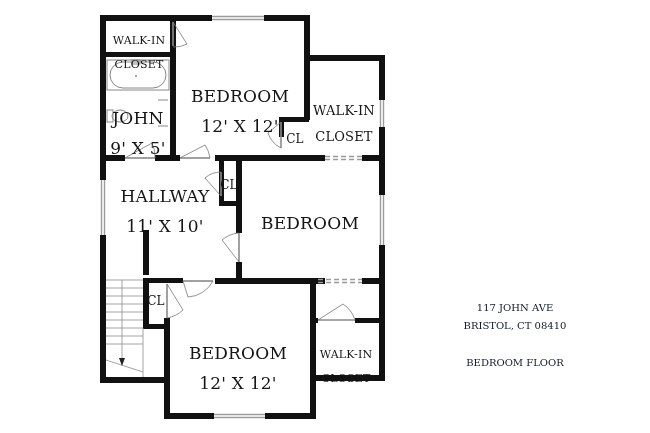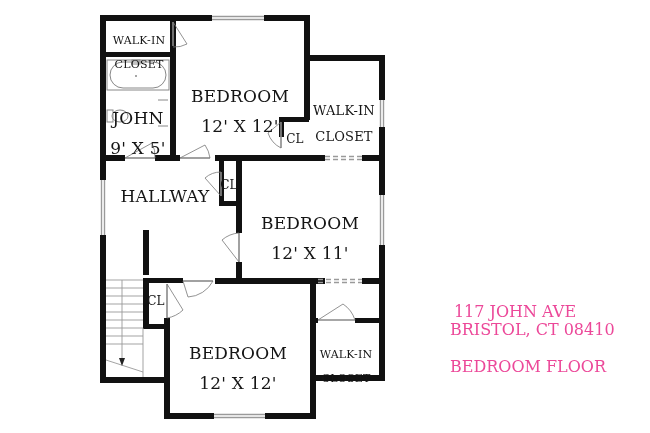--- a/index.html
+++ b/index.html
@@ -11,21 +11,21 @@
   .door { stroke: #8a8a8a; stroke-width: 1.6; fill: none; }
   .swing { stroke: #777; stroke-width: 0.8; fill: none; }
   .dash { stroke: #9a9a9a; stroke-width: 1.3; stroke-dasharray: 5 3; fill: none; }
   .stair { stroke: #999; stroke-width: 0.9; fill: none; }
   .fixture { stroke: #888; stroke-width: 1; fill: none; }
   .lbl { position: absolute; font-family: "DejaVu Serif", serif; color: #151515; text-align: center; line-height: 1.05; white-space: nowrap; letter-spacing: 0.2px; }
   .lbl .l1, .lbl .l2 { display: block; margin-top: 12px; }
   .room-big { font-size: 17px; }
   .room-small { font-size: 11px; }
   .cl { font-size: 12px; }
-  .addr { position: absolute; font-family: "DejaVu Serif", serif; color: #ec4899; font-size: 16px; text-align: center; left: 450px; width: 130px; white-space: nowrap; }
+  .addr { position: absolute; font-family: "DejaVu Serif", serif; color: #0f172a; font-size: 10px; text-align: center; left: 450px; width: 130px; white-space: nowrap; }
 </style>
 </head>
 <body>
 
 <div id="stage">
   <svg width="650" height="433" viewBox="0 0 650 433">
 
     <g>
 
       <rect class="wall" x="100" y="15" width="210" height="6"></rect>
@@ -185,27 +185,27 @@
 
   <div class="lbl room-big" style="left:308px; top:92px; width:72px; font-size:13px;">
     <span class="l1">WALK-IN</span>
     <span class="l2">CLOSET</span>
   </div>
 
   <div class="lbl cl" style="left:284px; top:133px; width:22px;">CL</div>
 
   <div class="lbl room-big" style="left:115px; top:176px; width:100px;">
     <span class="l1">HALLWAY</span>
+    <span class="l2">11' X 10'</span>
   </div>
 
   <div class="lbl cl" style="left:218px; top:179px; width:22px;">CL</div>
 
   <div class="lbl room-big" style="left:250px; top:203px; width:120px;">
     <span class="l1">BEDROOM</span>
-    <span class="l2">12' X 11'</span>
   </div>
 
   <div class="lbl cl" style="left:146px; top:295px; width:20px;">CL</div>
 
   <div class="lbl room-big" style="left:178px; top:333px; width:120px;">
     <span class="l1">BEDROOM</span>
     <span class="l2">12' X 12'</span>
   </div>
 
   <div class="lbl room-small" style="left:313px; top:337px; width:66px;">

